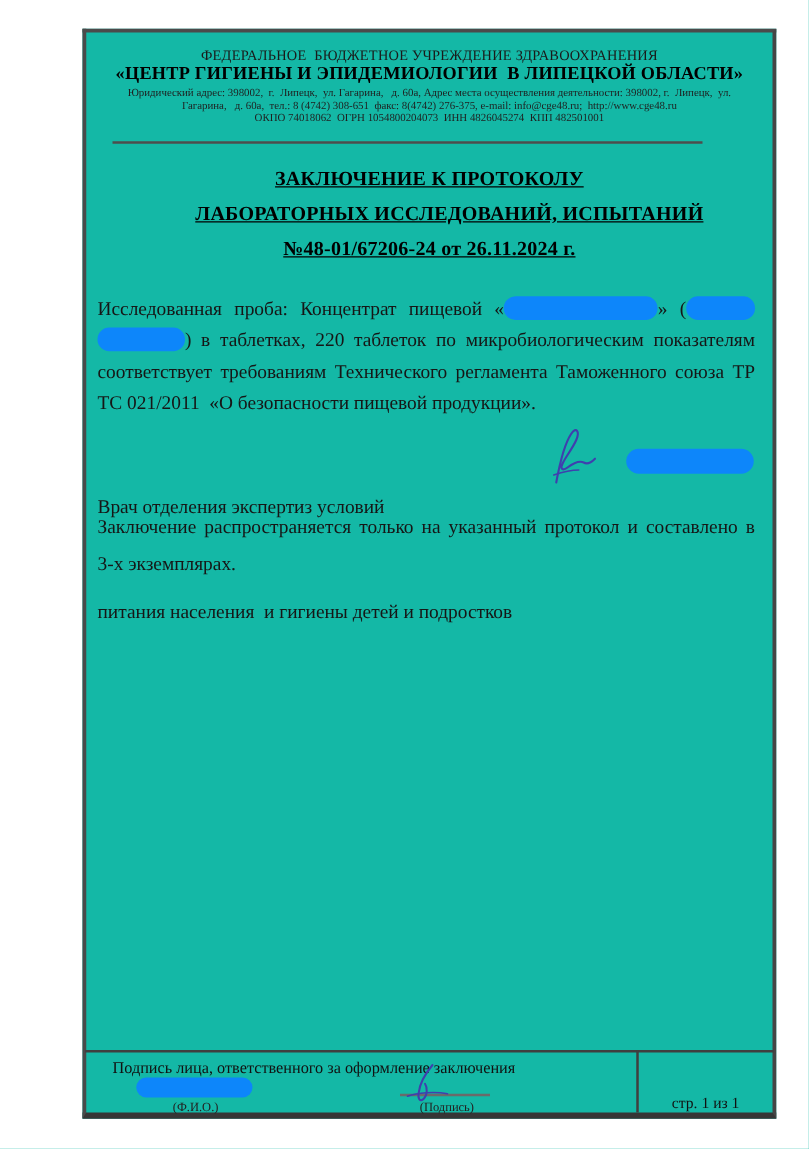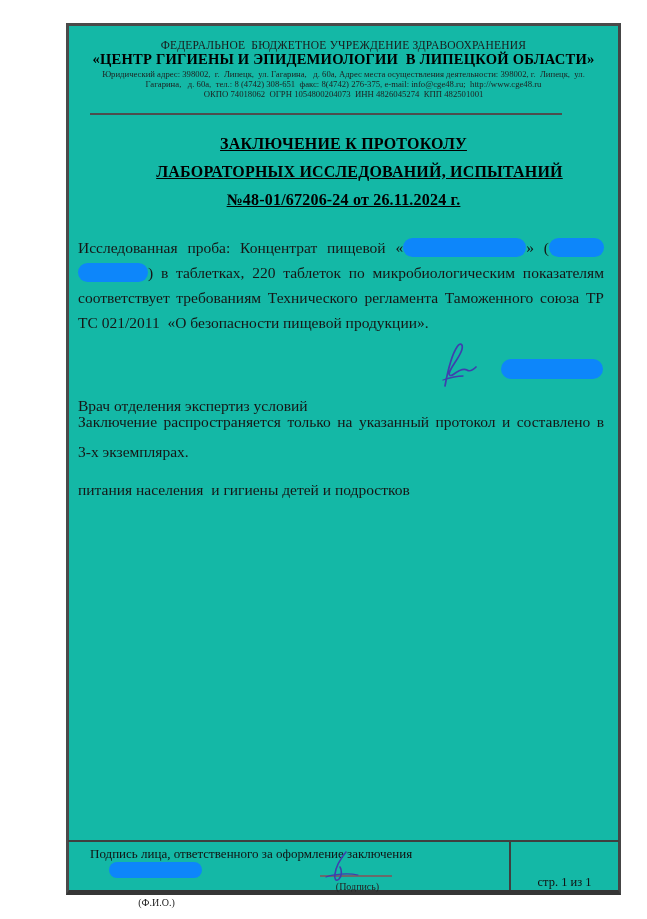--- a/index.html
+++ b/index.html
@@ -36,21 +36,21 @@
   .pill3{width:70px;}
   .doctor{left:9px;top:310px;font-size:15.5px;line-height:28px;white-space:pre-wrap;}
   .pill-doctor{left:432px;top:333px;width:102px;height:20px;border-radius:10px;background:#0d86fa;}
   .sig1{left:368px;top:316px;}
   .note{left:9px;top:381px;width:526px;font-size:15.5px;line-height:30px;}
   .note .jline{height:30px;}
   .footer-table{left:-1px;right:-1px;top:814px;bottom:0;border-top:2px solid #3f3f3f;}
   .footer-divider{top:814px;bottom:0;left:440px;width:2px;background:#3f3f3f;}
   .footer-label{left:6px;top:820px;font-size:13px;color:#111;margin-left:15px;}
   .pill-fio{left:40px;top:836px;width:93px;height:16px;border-radius:8px;background:#0d86fa;}
-  .fio-caption{left:30px;top:855px;width:115px;text-align:center;font-size:10px;color:#222;margin-top:16px;}
+  .fio-caption{left:30px;top:855px;width:115px;text-align:center;font-size:10px;color:#222;}
   .sign-line{left:251px;top:849px;width:72px;height:2px;background:#6a6a6a;}
   .sig2{left:253px;top:824px;}
   .sign-caption{left:231px;top:855px;width:115px;text-align:center;font-size:10px;color:#222;}
   .page-info-cell{left:442px;right:0;top:814px;bottom:0;display:flex;align-items:flex-end;justify-content:center;
     font-size:12.5px;color:#111;}
 </style>
 </head>
 <body>
 
 <div class="stage">

